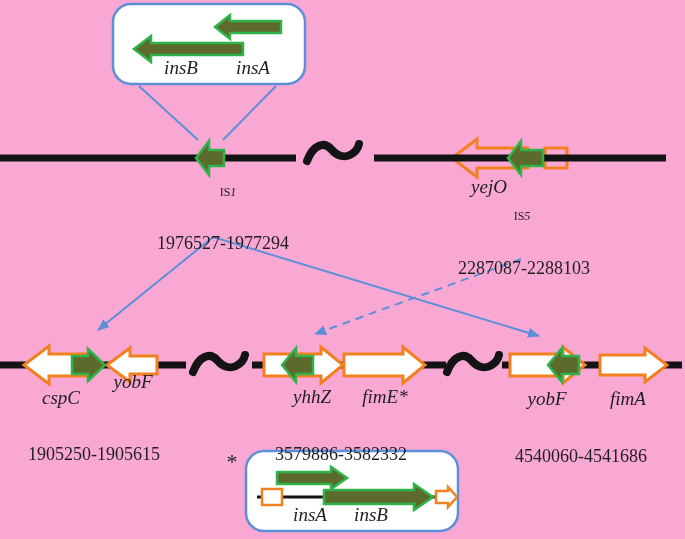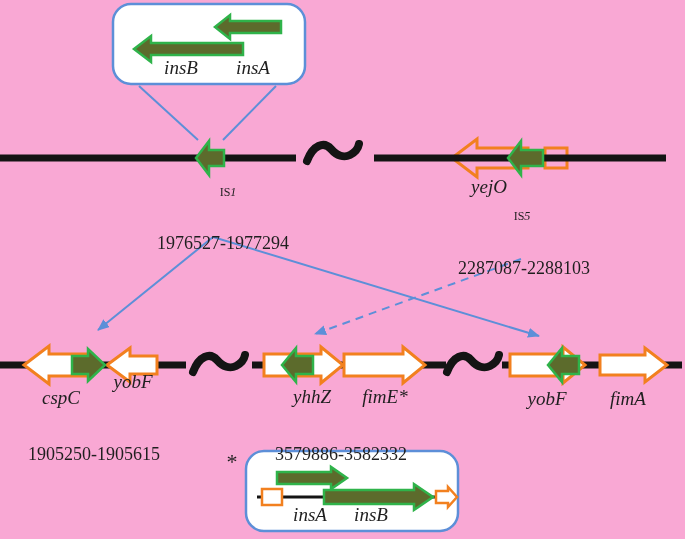--- a/index.html
+++ b/index.html
@@ -100,18 +100,19 @@
   <div class="label gene" style="left:61px;top:388px">cspC</div>
   <div class="label gene" style="left:133px;top:372px">yobF</div>
   <div class="label coords" style="left:94px;top:417px">1905250-1905615</div>
 
   <div class="label gene" style="left:312px;top:387px">yhhZ</div>
   <div class="label gene" style="left:385px;top:387px">fimE*</div>
   <div class="label coords" style="left:341px;top:417px">3579886-3582332</div>
 
   <div class="label gene" style="left:547px;top:389px">yobF</div>
   <div class="label gene" style="left:628px;top:389px">fimA</div>
+  <div class="label coords" style="left:581px;top:419px">4540060-4541686</div>
 
   <div class="label marker-star" style="left:232px;top:450px">*</div>
   <div class="label gene" style="left:310px;top:505px">insA</div>
   <div class="label gene" style="left:371px;top:505px">insB</div>
 
 </div>
 
 </body></html>

